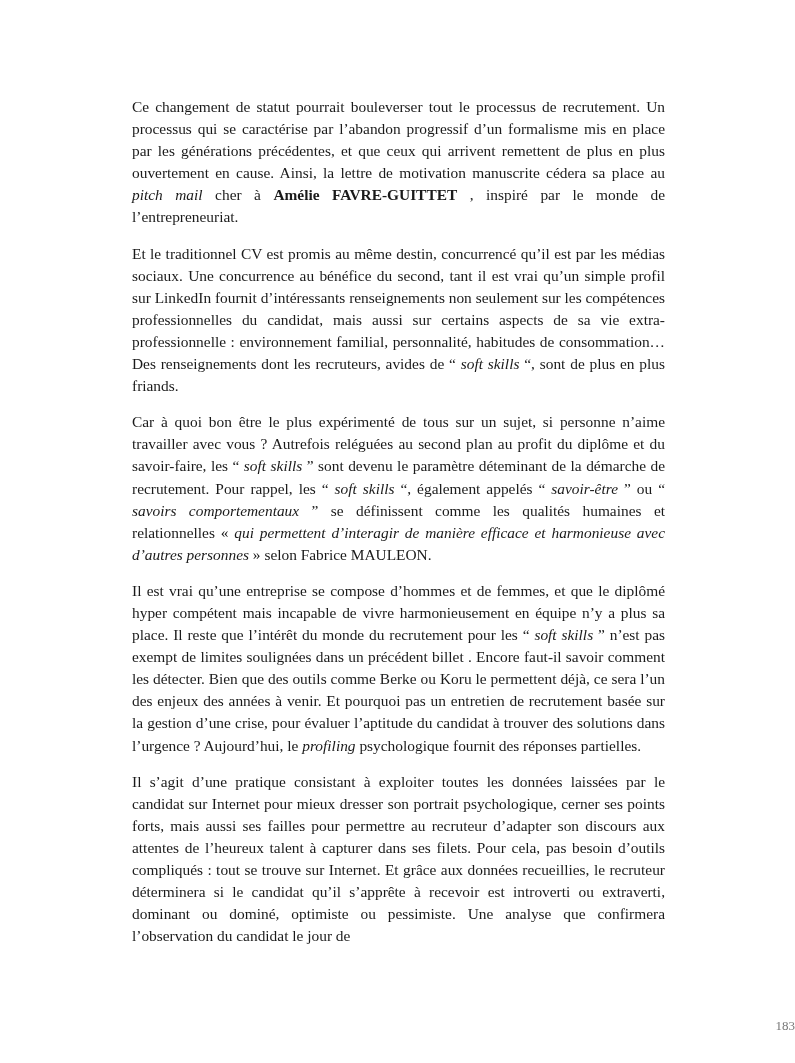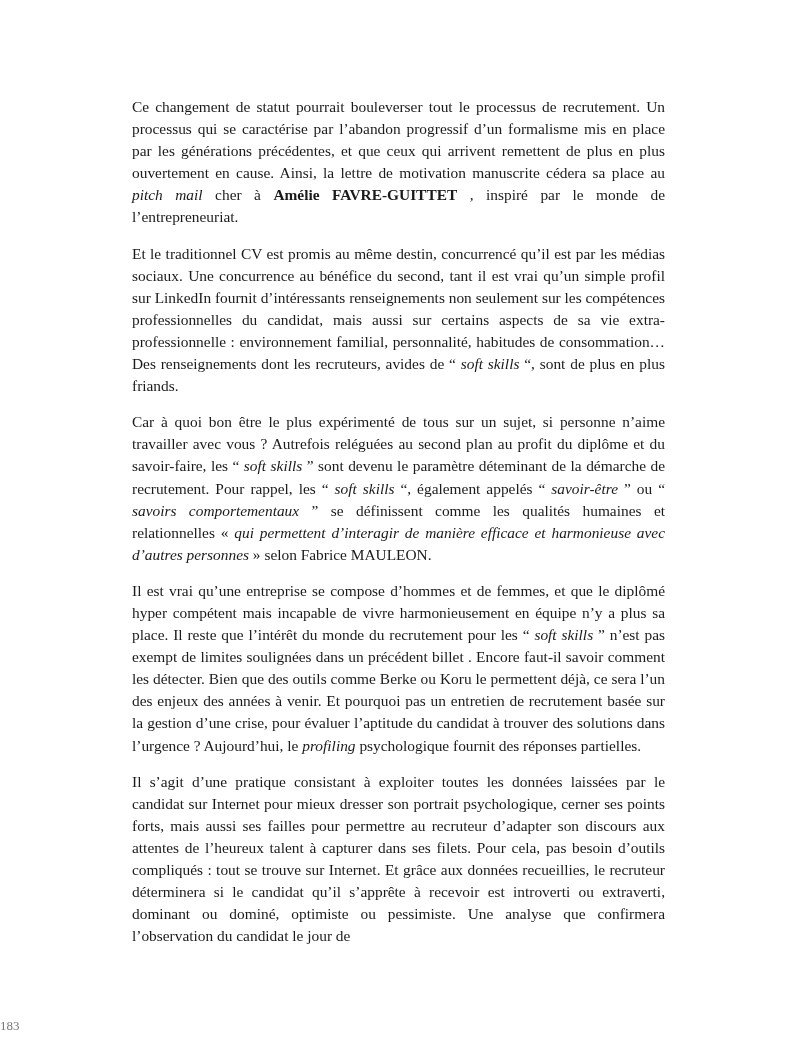--- a/index.html
+++ b/index.html
@@ -36,21 +36,21 @@
       margin: 0 0 14px 0;
     }
     .para span { }
     .it { font-style: italic; }
     .bd { font-weight: bold; }
     .page-number {
       position: absolute;
       left: 0;
       width: 795px;
       top: 1018px;
-      text-align: left;
+      text-align: right;
       font-family: "Liberation Serif", "DejaVu Serif", serif;
       font-size: 13px;
       color: #777777;
     }
   </style>
 </head>
 <body>
 
 <div class="page">
   <div class="body-text">

